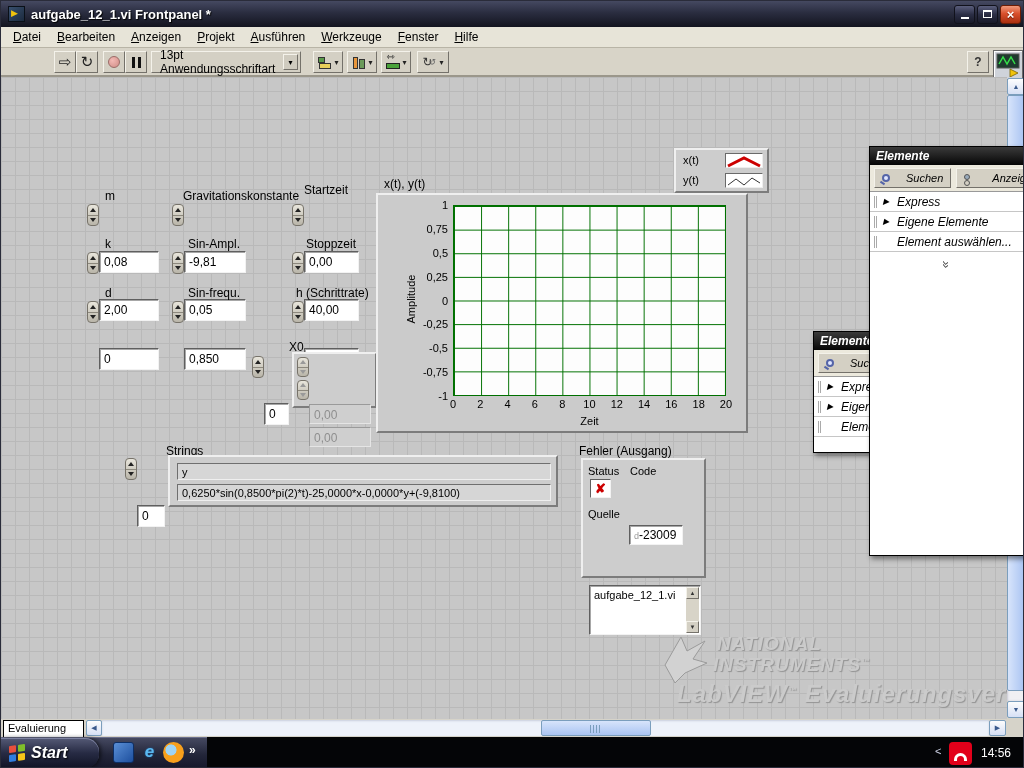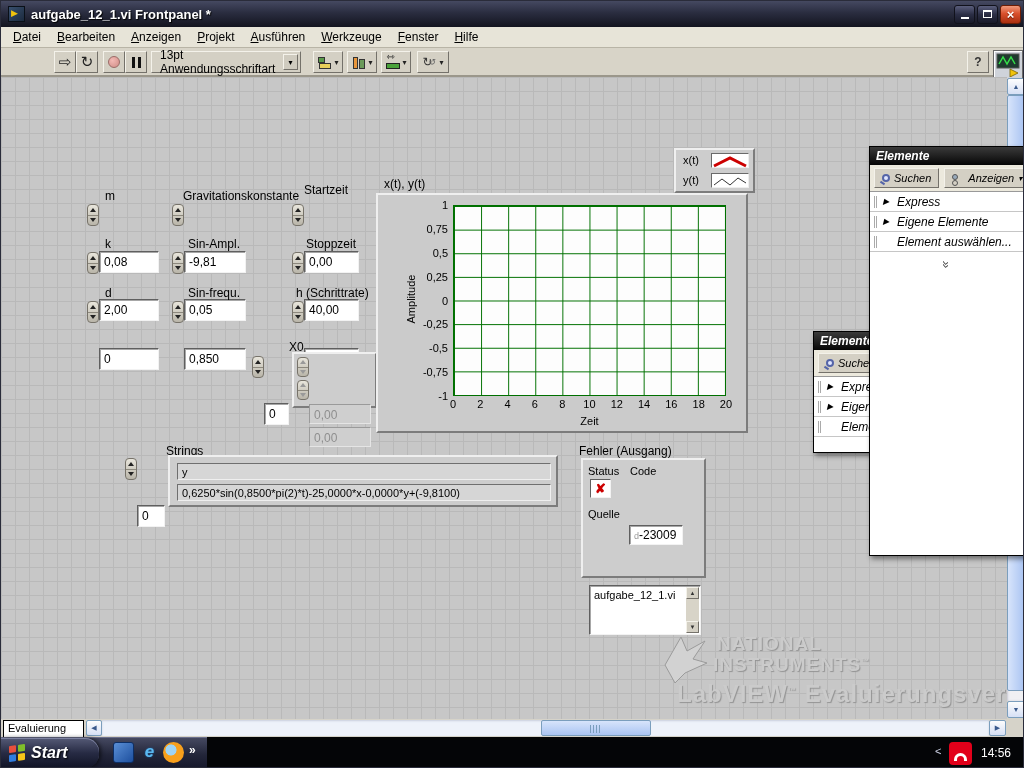--- a/index.html
+++ b/index.html
@@ -91,29 +91,29 @@
     font-size:11px;padding:2px 0 0 4px;height:17px;overflow:hidden;white-space:nowrap;}
 
   
   .err-led{position:absolute;background:#fff;border:1px solid;border-color:#5f5f5f #f2f2f2 #f2f2f2 #5f5f5f;
     width:21px;height:19px;text-align:center;color:#c00;font-weight:bold;font-size:13px;line-height:18px;}
   .mini-scroll{position:absolute;right:1px;top:1px;bottom:1px;width:13px;background:#d8d4c8;display:flex;flex-direction:column;justify-content:space-between;}
   .mini-scroll b{height:12px;background:#d4d0c4;border:1px solid;border-color:#f4f2ea #74716a #74716a #f4f2ea;
     font-size:6px;text-align:center;line-height:10px;color:#333;font-weight:normal;}
 
   
-  .wm{position:absolute;color:#cbcbcb;text-shadow:1px 1px 1px #949494;font-weight:bold;letter-spacing:1px;white-space:nowrap;}
+  .wm{position:absolute;color:#cbcbcb;text-shadow:1px 1px 1px #949494;font-weight:bold;letter-spacing:1px;white-space:nowrap;font-style:italic;}
   .wm sup{font-size:8px;}
 
   
   .palette{position:absolute;background:#ffffff;border:1px solid #000;box-shadow:2px 3px 5px rgba(0,0,0,.45);font-style:italic;}
   .ptitle{height:18px;background:linear-gradient(#3a3a3a,#060606);color:#fff;font-weight:bold;font-size:12px;padding:2px 0 0 6px;}
   .pbtns{display:flex;gap:5px;padding:3px 4px;background:#ece9dd;border-bottom:1px solid #999;}
   .pbtn{background:#d4d0c4;border:1px solid;border-color:#f4f2ea #74716a #74716a #f4f2ea;font-size:11px;
-    display:flex;align-items:center;gap:4px;padding:2px 7px;height:20px;}
+    display:flex;align-items:center;gap:16px;padding:2px 7px;height:20px;}
   .mag{width:8px;height:8px;border:2px solid #5565a8;border-radius:50%;position:relative;background:#dfe6ff;}
   .mag::after{content:"";position:absolute;left:-4px;top:6px;width:5px;height:2px;background:#5565a8;transform:rotate(35deg);}
   .show-ico{width:12px;height:11px;position:relative;}
   .show-ico::before{content:"";position:absolute;left:0;top:1px;width:4px;height:4px;border:1px solid #555;border-radius:50%;background:#9ab;}
   .show-ico::after{content:"";position:absolute;left:0;top:7px;width:4px;height:4px;border:1px solid #555;border-radius:50%;}
   .prow{height:20px;display:flex;align-items:center;border-bottom:1px solid #c6c6c6;font-size:12px;background:#fff;}
   .grip{width:3px;height:12px;border-left:1px solid #aaa;border-right:1px solid #aaa;margin:0 6px 0 4px;}
   .prow .arr{width:14px;font-size:8px;color:#000;}
   .pchev{text-align:center;padding-top:3px;}
   .pchev span{display:inline-block;transform:rotate(90deg);font-size:13px;color:#444;}
@@ -355,21 +355,21 @@
             <span class="tri-up"></span>
           </i>
           <i>
             <span class="tri-dn"></span>
           </i>
         </div>
       <div class="fld dim" style="left:15px;top:26px;width:62px;height:20px;">0,00</div>
     </div>
 
     <div class="lv-label" style="left:383px;top:100px;">x(t), y(t)</div>
-    <div class="raised" style="left:673px;top:71px;width:81px;height:45px;">
+    <div class="raised" style="left:673px;top:71px;width:95px;height:45px;">
       <div class="legend-row">
         <span class="lname">x(t)</span>
         <span class="lsample">
           <svg width="36" height="13" viewBox="0 0 36 13">
               <polyline points="2,11 18,3 34,11" fill="none" stroke="#cc0000" stroke-width="3"></polyline>
             </svg>
         </span>
       </div>
       <div class="legend-row">
         <span class="lname">y(t)</span>

